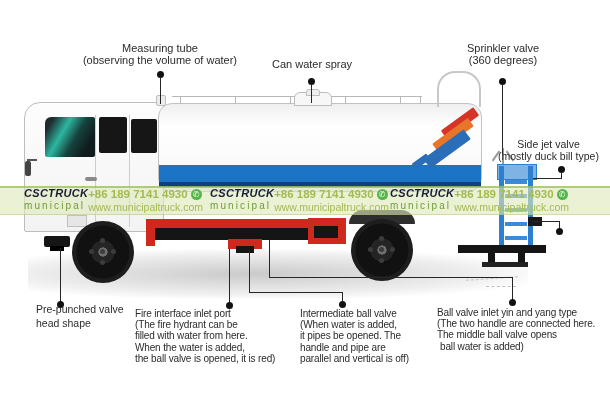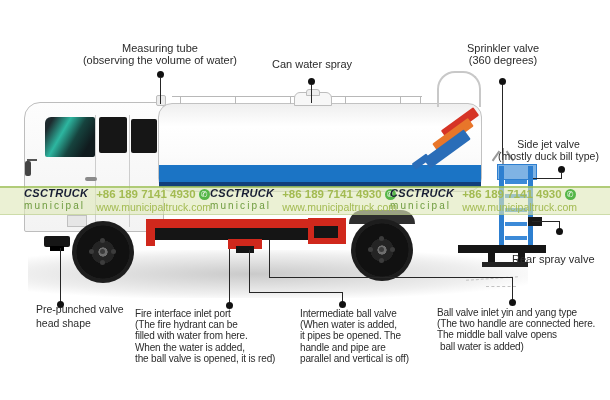--- a/index.html
+++ b/index.html
@@ -35,21 +35,21 @@
   .stripeN{position:absolute;left:0;top:78px;width:100%;height:5px;background:#123f7a;}
   .dstripe{position:absolute;z-index:3;transform:rotate(-36deg);border-radius:1px;}
   .rail{position:absolute;left:172px;top:96px;width:250px;height:1px;background:#b8b8b8;z-index:2;}
   .post{position:absolute;top:97px;width:1px;height:7px;background:#b8b8b8;z-index:2;}
   .arch{position:absolute;left:437px;top:71px;width:40px;height:34px;z-index:2;
     border:2px solid #c8c8c8;border-bottom:none;border-radius:18px 18px 0 0;}
   .red{background:#d0281c;}
   .blk-part{background:#151515;}
   .wm-band{position:absolute;left:0;top:186px;width:610px;height:29px;z-index:4;box-sizing:border-box;
     background:rgba(222,233,186,.62);border-top:2px solid rgba(130,175,45,.55);border-bottom:1px solid rgba(150,180,90,.35);}
-  .wm-item{position:absolute;top:188px;display:flex;gap:8px;align-items:flex-start;z-index:5;}
+  .wm-item{position:absolute;top:188px;display:flex;gap:0;align-items:flex-start;z-index:5;}
   .wm-brand{font-style:italic;font-weight:bold;font-size:11px;line-height:11px;color:#171d33;letter-spacing:.3px;}
   .wm-sub{font-size:10px;line-height:13px;color:#6f9c3f;letter-spacing:2.1px;}
   .wm-phone{font-size:11.5px;line-height:13px;color:#a3bb52;font-weight:bold;white-space:nowrap;}
   .wm-site{font-size:10.5px;line-height:12px;color:#a3bb52;white-space:nowrap;}
   .wa{display:inline-block;width:11px;height:11px;border-radius:50%;background:#55b648;color:#fff;
     font-size:8px;line-height:11px;text-align:center;font-weight:normal;vertical-align:1px;margin-left:3px;}
   .ladder-rail{position:absolute;width:5px;height:82px;background:#2d7fd0;z-index:3;}
   .rung{position:absolute;left:505px;width:22px;height:4px;background:#3c8ad8;z-index:3;}
   .sketch{position:absolute;border-top:1px dashed #c2c2c2;z-index:2;}
 </style>
@@ -207,21 +207,20 @@
   <div class="lbl ctr" style="left:453px;top:42px;width:100px;">
     <div>Sprinkler valve</div>
     <div>(360 degrees)</div>
   </div>
 
   <div class="lbl ctr sm" style="left:491px;top:138px;width:115px;">
     <div>Side jet valve</div>
     <div>(mostly duck bill type)</div>
   </div>
 
-  <div class="lbl" style="left:512px;top:253px;width:95px;">Rear spray valve</div>
 
   <div class="lbl pp" style="left:36px;top:302px;width:110px;">
     <div>Pre-punched valve</div>
     <div>head shape</div>
   </div>
 
   <div class="lbl blk" style="left:135px;top:308px;width:160px;">
     <div>Fire interface inlet port</div>
     <div>(The fire hydrant can be</div>
     <div>filled with water from here.</div>

